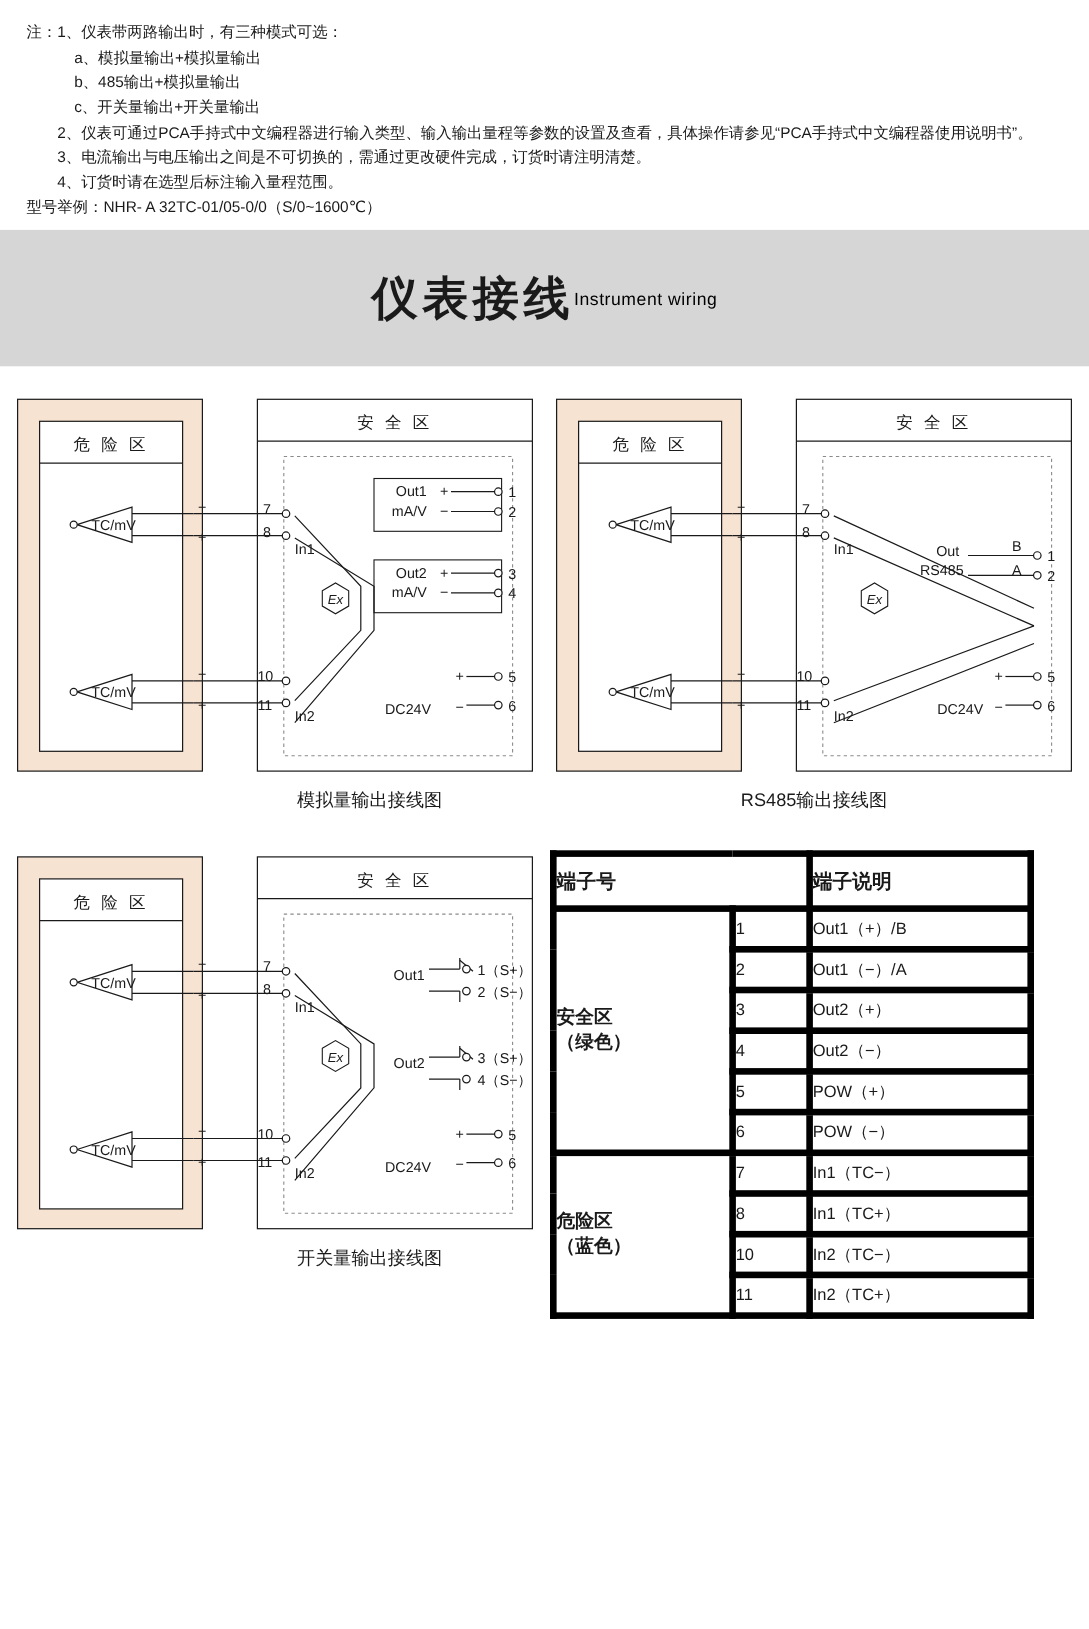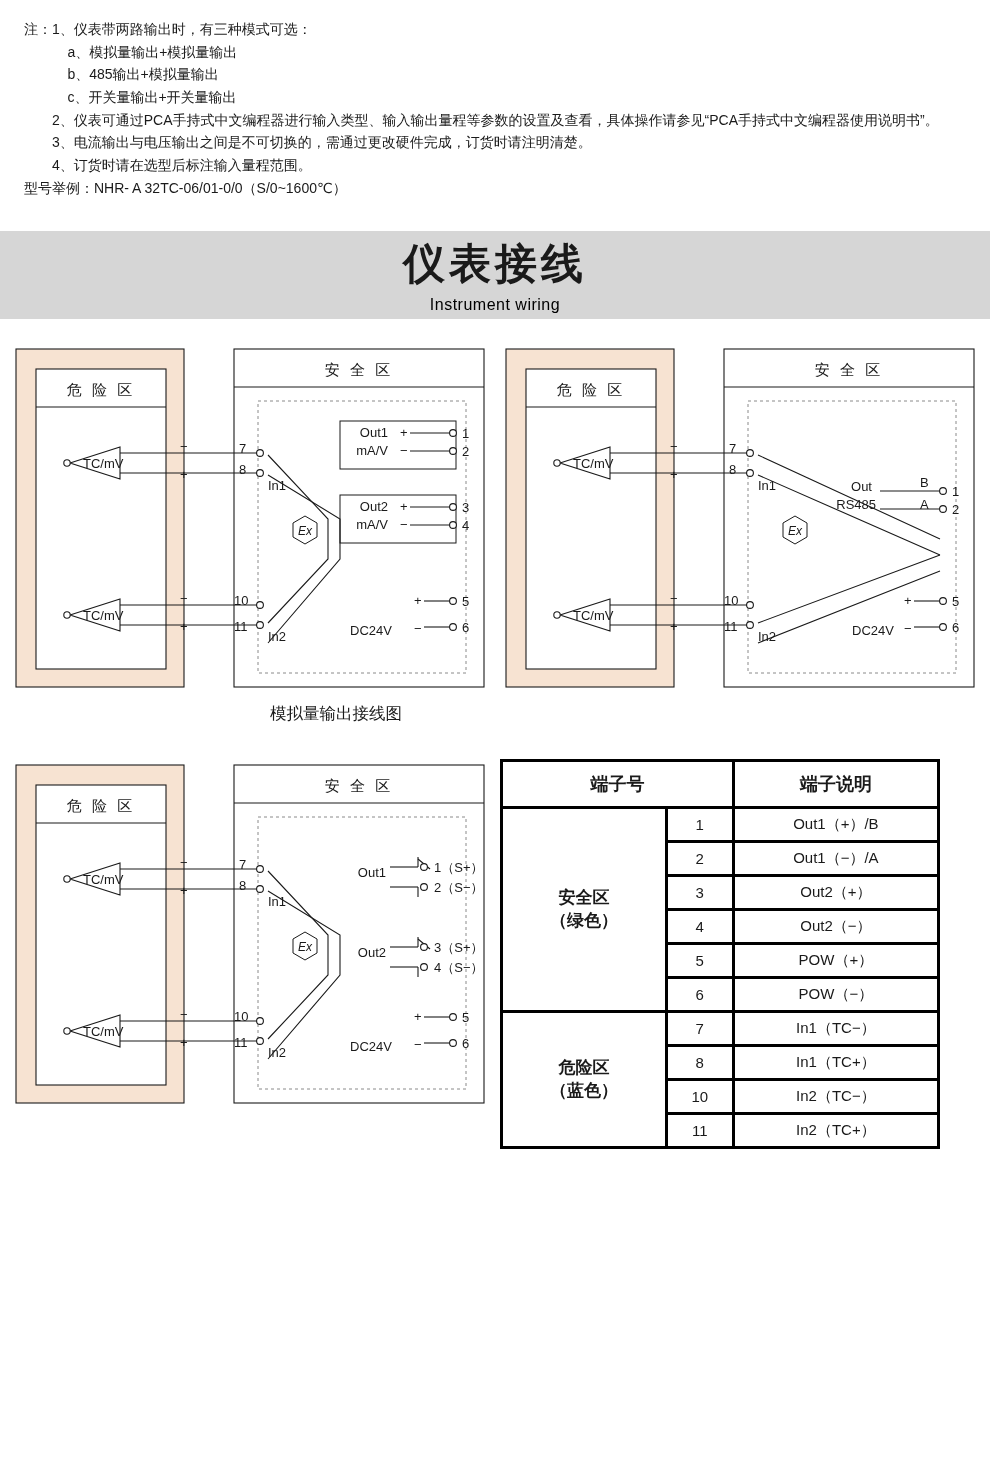--- a/index.html
+++ b/index.html
@@ -14,24 +14,23 @@
   
   .notes{padding:18px 24px 10px 24px;font-size:14px;line-height:1.62;}
   .notes p{margin:0;}
   .ind1{text-indent:2em;}
   .ind2{padding-left:3.1em;}
   .ind0{text-indent:0;}
 
   
   .banner{
     background:#d6d6d6;
-    height:88px;
-    margin-top:22px;
+    height:124px;
     display:flex;
-    flex-direction:column;
+    flex-direction:row;
     align-items:center;
     justify-content:center;
   }
   .banner h2{
     margin:0;
     font-size:42px;
     font-weight:bold;
     letter-spacing:4px;
     color:#1a1a1a;
   }
@@ -60,40 +59,40 @@
   .boxwhite{fill:#ffffff;stroke:#1a1a1a;stroke-width:1.1;}
   .dash{stroke:#8a8a8a;stroke-width:1;fill:none;stroke-dasharray:3 3;}
   .t{font-family:"Liberation Sans","DejaVu Sans",sans-serif;font-size:13px;fill:#1a1a1a;}
   .t-cn{font-family:"Liberation Sans","DejaVu Sans",sans-serif;font-size:15px;fill:#1a1a1a;letter-spacing:3px;}
   .t-sm{font-size:12px;}
   .circ{fill:#ffffff;stroke:#1a1a1a;stroke-width:1.1;}
 
   
   .tblwrap{width:440px;}
   table{border-collapse:collapse;width:440px;}
-  td,th{border:3px solid #000000;text-align:center;font-weight:normal;}
+  td,th{border:6px solid #000000;text-align:left;font-weight:normal;}
   th{font-size:18px;padding:10px 0;font-weight:bold;}
   td{font-size:15px;padding:6px 0;}
   td.zone{font-size:17px;font-weight:bold;line-height:1.35;}
   td.num{width:64px;}
 </style>
 </head>
 <body>
 
 <div class="page">
 
   <div class="notes">
     <p class="ind0">注：1、仪表带两路输出时，有三种模式可选：</p>
     <p class="ind2">a、模拟量输出+模拟量输出</p>
     <p class="ind2">b、485输出+模拟量输出</p>
     <p class="ind2">c、开关量输出+开关量输出</p>
     <p class="ind1">2、仪表可通过PCA手持式中文编程器进行输入类型、输入输出量程等参数的设置及查看，具体操作请参见“PCA手持式中文编程器使用说明书”。</p>
     <p class="ind1">3、电流输出与电压输出之间是不可切换的，需通过更改硬件完成，订货时请注明清楚。</p>
     <p class="ind1">4、订货时请在选型后标注输入量程范围。</p>
-    <p class="ind0">型号举例：NHR- A 32TC-06/01-0/0（S/0~1600℃）</p>
+    <p class="ind0">型号举例：NHR- A 32TC-01/05-0/0（S/0~1600℃）</p>
   </div>
 
   <div class="banner">
     <h2>仪表接线</h2>
     <div class="sub">Instrument wiring</div>
   </div>
 
   <div class="diagrams">
 
     <div class="row">
@@ -245,20 +244,21 @@
           <text class="t" x="352" y="292">DC24V</text>
           <text class="t" x="404" y="262">+</text>
           <text class="t" x="404" y="290">−</text>
           <line class="ln" x1="414" y1="258" x2="440" y2="258"></line>
           <line class="ln" x1="414" y1="284" x2="440" y2="284"></line>
           <circle class="circ" cx="443" cy="258" r="3.4"></circle>
           <circle class="circ" cx="443" cy="284" r="3.4"></circle>
           <text class="t" x="452" y="263">5</text>
           <text class="t" x="452" y="289">6</text>
         </svg>
+        <div class="caption">RS485输出接线图</div>
       </div>
     </div>
 
     <div class="row" style="margin-top:34px;">
 
       <div class="cell">
         <svg width="480" height="350" viewBox="0 0 480 350">
           <rect class="boxfill" x="6" y="6" width="168" height="338"></rect>
           <rect class="boxwhite" x="26" y="26" width="130" height="300"></rect>
           <text class="t-cn" x="91" y="52" text-anchor="middle">危 险 区</text>
@@ -326,20 +326,21 @@
           <text class="t" x="340" y="292">DC24V</text>
           <text class="t" x="404" y="262">+</text>
           <text class="t" x="404" y="290">−</text>
           <line class="ln" x1="414" y1="258" x2="440" y2="258"></line>
           <line class="ln" x1="414" y1="284" x2="440" y2="284"></line>
           <circle class="circ" cx="443" cy="258" r="3.4"></circle>
           <circle class="circ" cx="443" cy="284" r="3.4"></circle>
           <text class="t" x="452" y="263">5</text>
           <text class="t" x="452" y="289">6</text>
         </svg>
+        <div class="caption cap-left">开关量输出接线图</div>
       </div>
 
       <div class="cell" style="display:flex;justify-content:flex-start;padding-left:6px;">
         <div class="tblwrap">
           <table>
             <tbody>
                 <tr>
               <th colspan="2">端子号</th>
               <th>端子说明</th>
             </tr>

